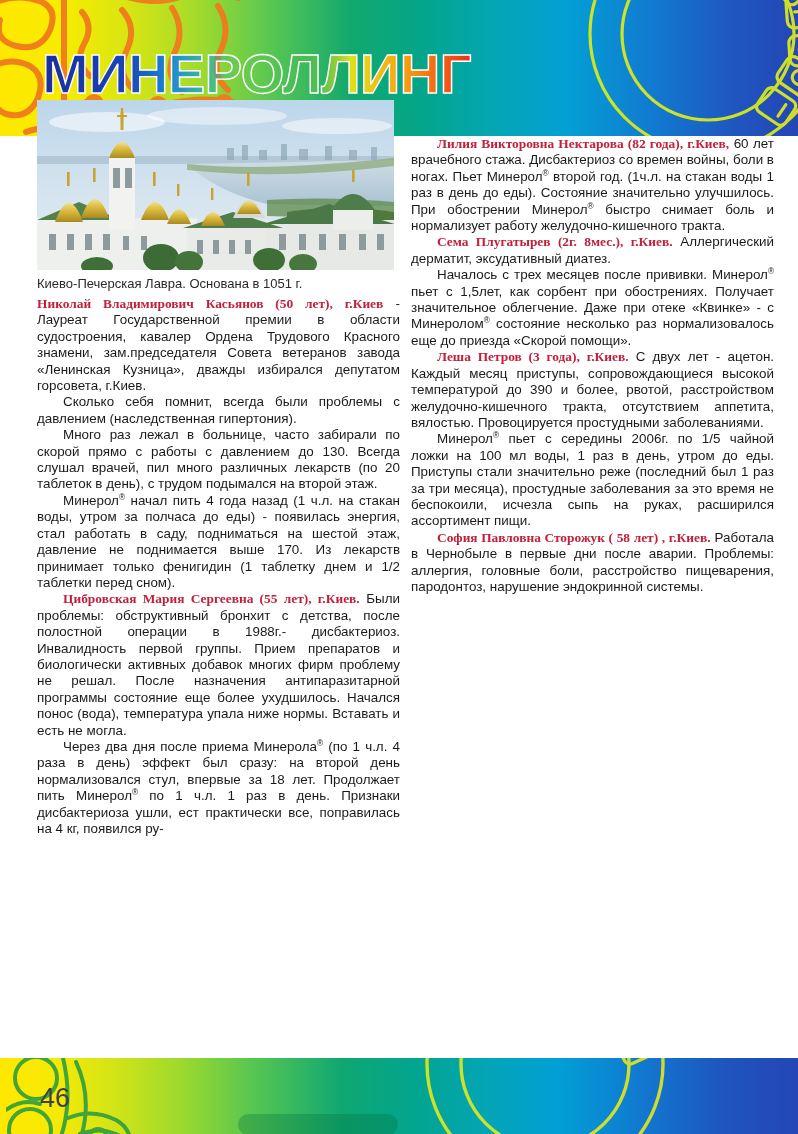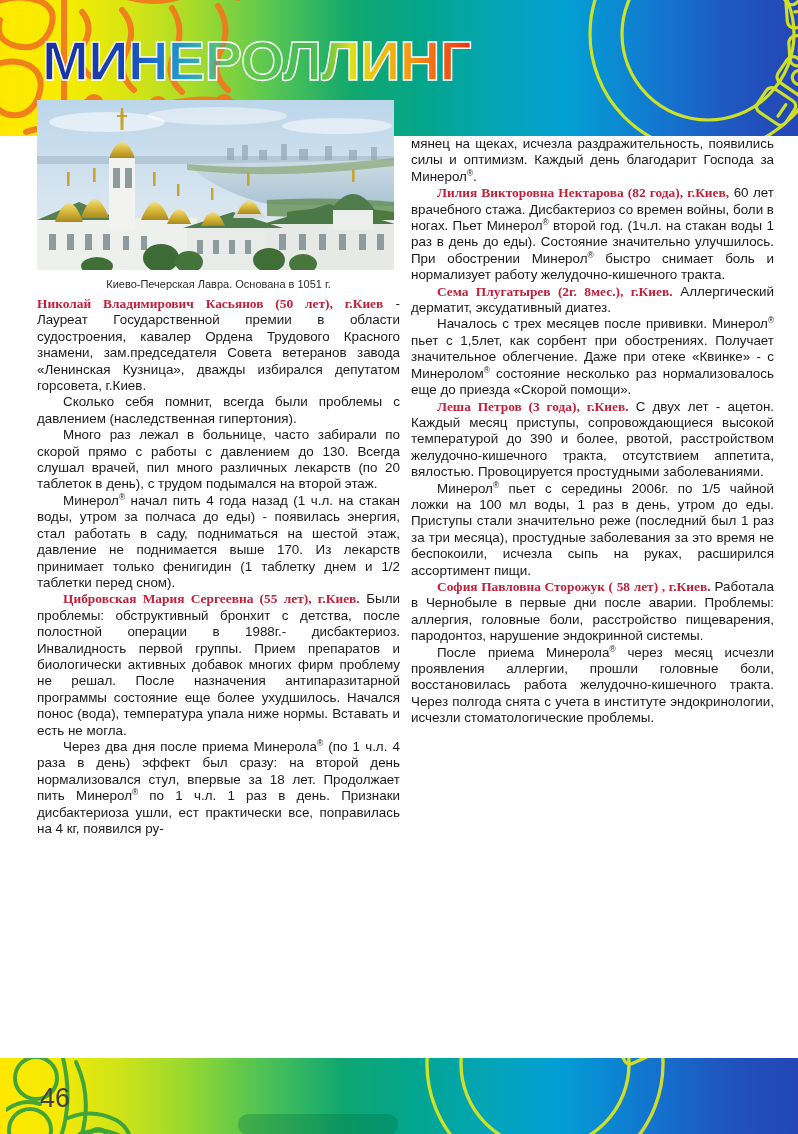--- a/index.html
+++ b/index.html
@@ -46,21 +46,21 @@
   
   .header-orn-right {
     position: absolute;
     right: -40px; top: -96px;
     width: 260px; height: 260px;
     opacity: 0.95;
   }
   .banner-title {
     position: absolute;
     left: 42px;
-    top: 32px;
+    top: 45px;
     font-size: 55px;
     font-weight: bold;
     letter-spacing: -0.5px;
     line-height: 1;
     white-space: nowrap;
     font-family: "Liberation Sans", sans-serif;
     text-decoration: underline;
   }
   .banner-title svg { display: block; overflow: visible; }
 
@@ -89,22 +89,22 @@
   .photo-frame {
     width: 357px;
     height: 170px;
     margin: -36px 0 0 0;
     position: relative;
     overflow: hidden;
     background: #bcd4e6;
   }
   .photo-frame svg { display:block; }
   .photo-caption {
-    text-align: center;
-    font-size: 11px;
+    text-align: left;
+    font-size: 13px;
     line-height: 14px;
     color: #2a2a2a;
     padding: 7px 0 5px 0;
     font-family: "Liberation Sans", sans-serif;
   }
 
   p.para {
     margin: 0;
     text-indent: 26px;
     text-align: justify;
@@ -379,28 +379,26 @@
 
     <p class="para no-indent"><span class="person">Николай Владимирович Касьянов (50 лет), г.Киев</span><span> - Лауреат Государственной премии в области судостроения, кавалер Ордена Трудового Красного знамени, зам.председателя Совета ветеранов завода «Ленинская Кузница», дважды избирался депутатом горсовета, г.Киев.</span></p>
     <p class="para"><span>Сколько себя помнит, всегда были проблемы с давлением (наследственная гипертония).</span></p>
     <p class="para"><span>Много раз лежал в больнице, часто забирали по скорой прямо с работы с давлением до 130. Всегда слушал врачей, пил много различных лекарств (по 20 таблеток в день), с трудом подымался на второй этаж.</span></p>
     <p class="para"><span>Минерол<span class="reg">®</span> начал пить 4 года назад (1 ч.л. на стакан воды, утром за полчаса до еды) - появилась энергия, стал работать в саду, подниматься на шестой этаж, давление не поднимается выше 170. Из лекарств принимает только фенигидин (1 таблетку днем и 1/2 таблетки перед сном).</span></p>
     <p class="para"><span class="person">Цибровская Мария Сергеевна (55 лет), г.Киев.</span><span> Были проблемы: обструктивный бронхит с детства, после полостной операции в 1988г.- дисбактериоз. Инвалидность первой группы. Прием препаратов и биологически активных добавок многих фирм проблему не решал. После назначения антипаразитарной программы состояние еще более ухудшилось. Начался понос (вода), температура упала ниже нормы. Вставать и есть не могла.</span></p>
     <p class="para"><span>Через два дня после приема Минерола<span class="reg">®</span> (по 1 ч.л. 4 раза в день) эффект был сразу: на второй день нормализовался стул, впервые за 18 лет. Продолжает пить Минерол<span class="reg">®</span> по 1 ч.л. 1 раз в день. Признаки дисбактериоза ушли, ест практически все, поправилась на 4 кг, появился ру-</span></p>
   </div>
 
   <div class="col col-right">
-    <p class="para no-indent"><span>мянец на щеках, исчезла раздражительность, появились силы и оптимизм. Каждый день благодарит Господа за Минерол<span class="reg">®</span>.</span></p>
     <p class="para"><span class="person">Лилия Викторовна Нектарова (82 года), г.Киев,</span><span> 60 лет врачебного стажа. Дисбактериоз со времен войны, боли в ногах. Пьет Минерол<span class="reg">®</span> второй год. (1ч.л. на стакан воды 1 раз в день до еды). Состояние значительно улучшилось. При обострении Минерол<span class="reg">®</span> быстро снимает боль и нормализует работу желудочно-кишечного тракта.</span></p>
     <p class="para"><span class="person">Сема Плугатырев (2г. 8мес.), г.Киев.</span><span> Аллергический дерматит, эксудативный диатез.</span></p>
     <p class="para"><span>Началось с трех месяцев после прививки. Минерол<span class="reg">®</span> пьет с 1,5лет, как сорбент при обострениях. Получает значительное облегчение. Даже при отеке «Квинке» - с Минеролом<span class="reg">®</span> состояние несколько раз нормализовалось еще до приезда «Скорой помощи».</span></p>
     <p class="para"><span class="person">Леша Петров (3 года), г.Киев.</span><span> С двух лет - ацетон. Каждый месяц приступы, сопровождающиеся высокой температурой до 390 и более, рвотой, расстройством желудочно-кишечного тракта, отсутствием аппетита, вялостью. Провоцируется простудными заболеваниями.</span></p>
     <p class="para"><span>Минерол<span class="reg">®</span> пьет с середины 2006г. по 1/5 чайной ложки на 100 мл воды, 1 раз в день, утром до еды. Приступы стали значительно реже (последний был 1 раз за три месяца), простудные заболевания за это время не беспокоили, исчезла сыпь на руках, расширился ассортимент пищи.</span></p>
     <p class="para"><span class="person"> София Павловна Сторожук ( 58 лет) , г.Киев.</span><span> Работала в Чернобыле в первые дни после аварии. Проблемы: аллергия, головные боли, расстройство пищеварения, пародонтоз, нарушение эндокринной системы.</span></p>
-    <p class="para"><span>После приема Минерола<span class="reg">®</span> через месяц исчезли проявления аллергии, прошли головные боли, восстановилась работа желудочно-кишечного тракта. Через полгода снята с учета в институте эндокринологии, исчезли стоматологические проблемы.</span></p>
   </div>
 </div>
 
 <div class="footer-banner">
   <svg class="footer-orn-left" viewBox="0 0 230 110">
     <g fill="none" stroke="#2f9e3e" stroke-width="4" stroke-linecap="round" stroke-linejoin="round">
       <circle cx="30" cy="26" r="21"></circle>
       <circle cx="24" cy="78" r="21"></circle>
       <path d="M56 2 Q66 40 58 74 Q52 100 34 108"></path>
       <path d="M70 10 Q86 44 76 82 Q70 102 56 110"></path>

